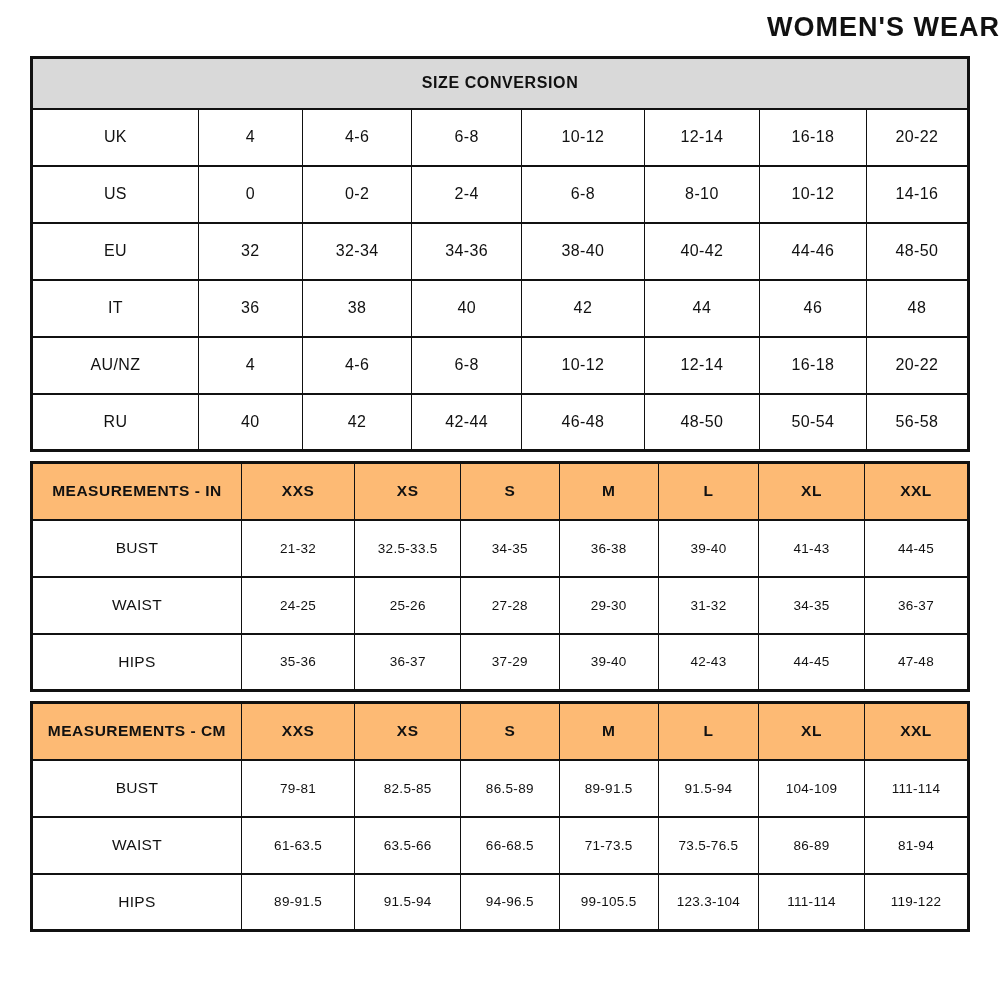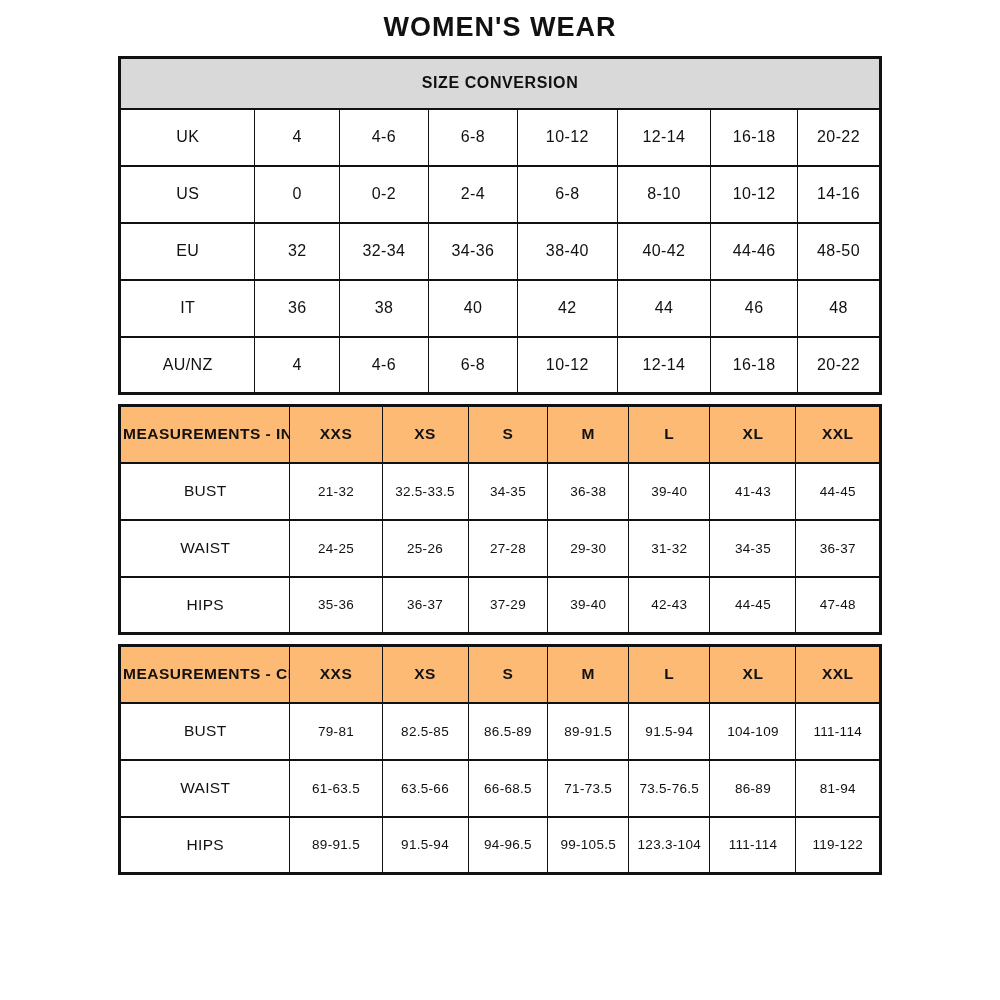--- a/index.html
+++ b/index.html
@@ -11,30 +11,30 @@
     color: #111111;
     font-family: "Liberation Sans", sans-serif;
   }
   .page {
     position: relative;
     width: 1000px;
     height: 1000px;
     padding-top: 12px;
   }
   .page-title {
-    text-align: center;
+    text-align: right;
     font-size: 27px;
     font-weight: 700;
     letter-spacing: 1px;
     margin: 0 0 13px 0;
   }
   table {
     border-collapse: collapse;
     table-layout: fixed;
-    width: 764px;
+    width: 940px;
     margin: 0 auto 9px auto;
     border: 3px solid #111111;
   }
   th, td {
     border: 1.5px solid #111111;
     border-top-width: 2px;
     border-bottom-width: 2px;
     text-align: center;
     vertical-align: middle;
     padding: 0 2px;
@@ -126,20 +126,30 @@
         </tr>
         <tr>
           <td class="row-label">AU/NZ</td>
           <td>4</td>
           <td>4-6</td>
           <td>6-8</td>
           <td>10-12</td>
           <td>12-14</td>
           <td>16-18</td>
           <td>20-22</td>
+        </tr>
+        <tr>
+          <td class="row-label">RU</td>
+          <td>40</td>
+          <td>42</td>
+          <td>42-44</td>
+          <td>46-48</td>
+          <td>48-50</td>
+          <td>50-54</td>
+          <td>56-58</td>
         </tr>
       </tbody>
   </table>
 
   <table class="tm">
     <colgroup>
       <col style="width:22.4%">
         <col style="width:12.1%">
         <col style="width:11.3%">
       <col style="width:10.5%">

